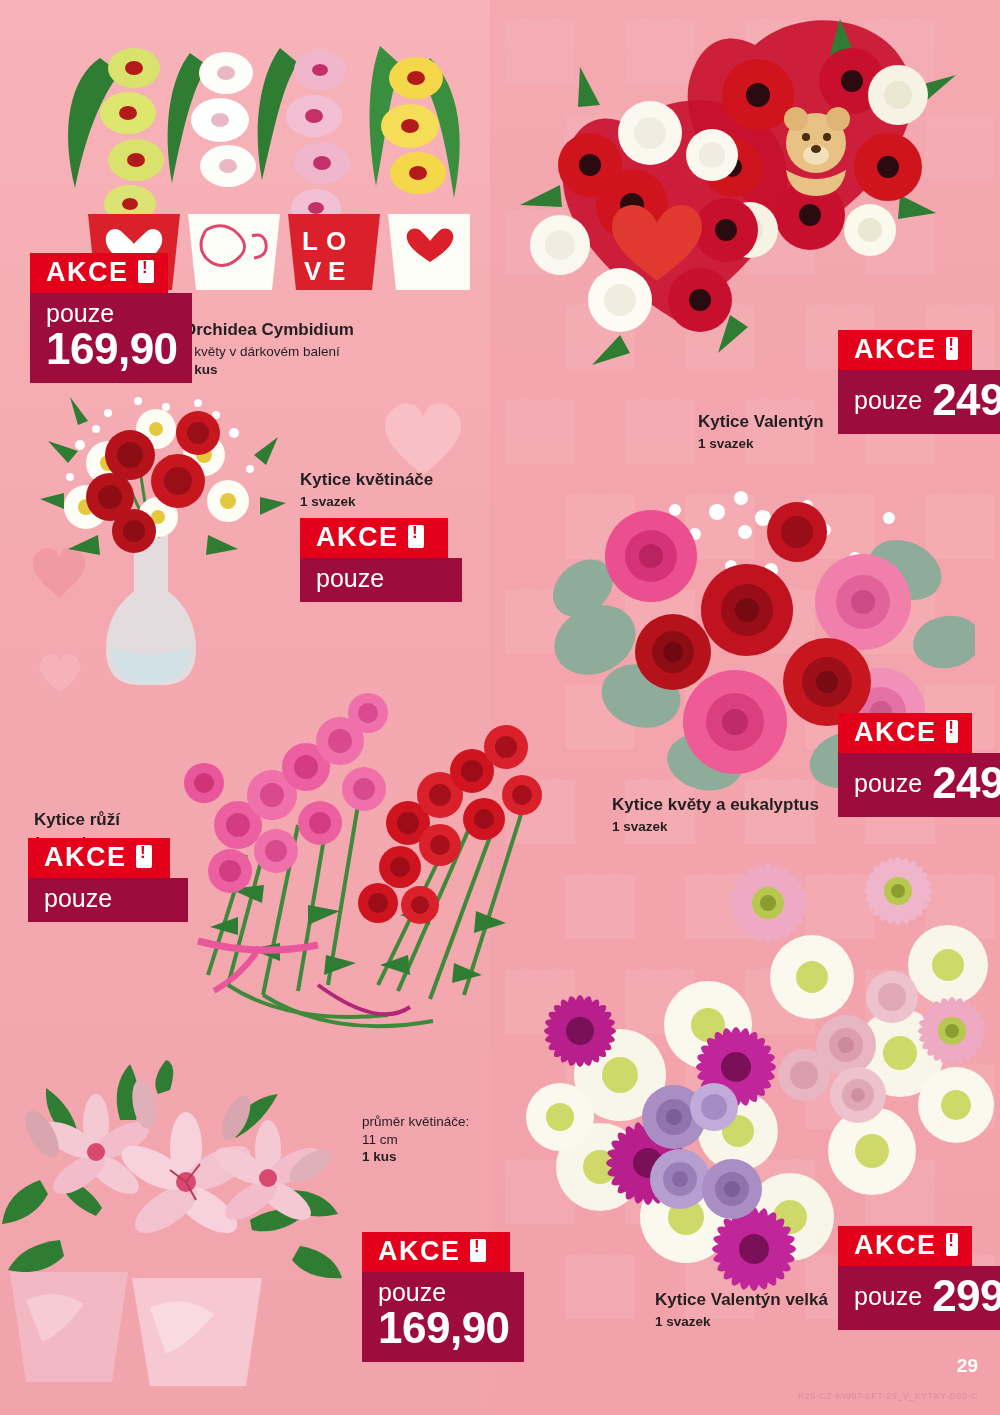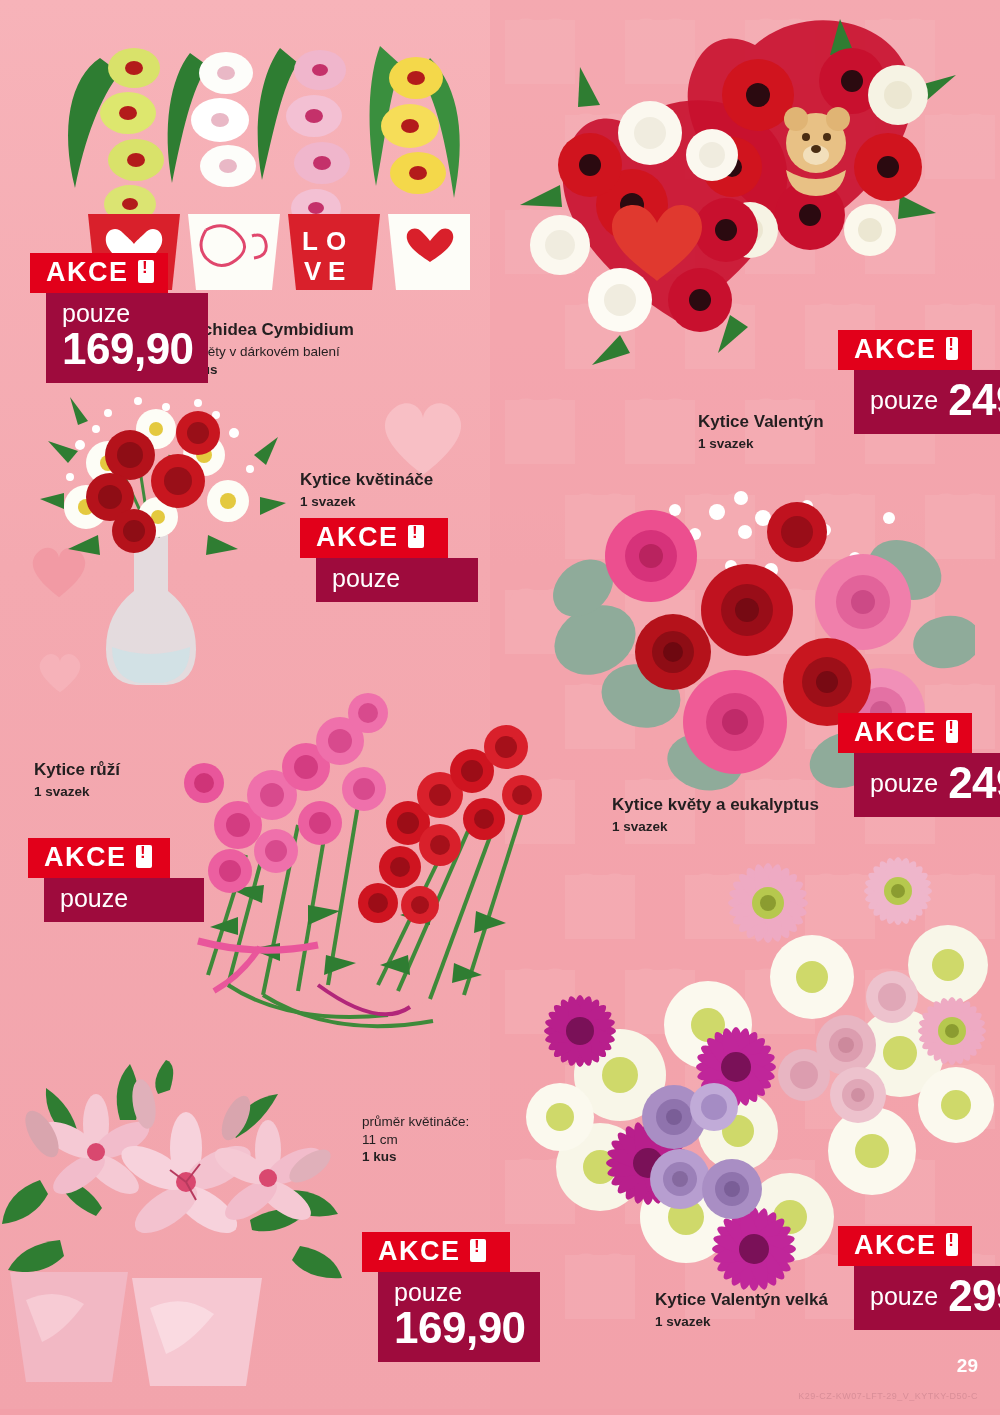--- a/index.html
+++ b/index.html
@@ -80,21 +80,20 @@
     text-align: center;
     line-height: 16px;
     border-radius: 2px;
     position: relative;
     top: -1px;
   }
   .tag .body {
     background: #9e0b3d;
     color: #fff;
     padding: 7px 16px 11px 16px;
-    margin-left: 16px;
   }
   .tag .pouze {
     font-size: 25px;
     line-height: 1.05;
     font-weight: normal;
   }
   .tag .price {
     font-size: 44px;
     font-weight: bold;
     line-height: 1.05;
@@ -636,21 +635,21 @@
     </g>
 
     <g stroke="#3e8a3a" stroke-width="4" fill="none">
       <path d="M60 330 q60 40 160 30"></path>
         <path d="M95 340 q70 44 170 26"></path>
     </g>
     <path d="M150 330 q60 44 92 22" stroke="#b2267a" stroke-width="4" fill="none"></path>
   </svg>
 </div>
 
-<div class="caption" style="left:34px;top:760px;width:170px;">
+<div class="caption" style="left:34px;top:810px;width:170px;">
   <div class="name">Kytice růží</div>
   <div class="desc" style="font-weight:bold">1 svazek</div>
 </div>
 
 <div class="tag" style="left:28px;top:838px;">
   <div class="akce" style="width:112px;">
     <span>AKCE</span>
     <span class="bang">!</span>
   </div>
   <div class="body" style="width:128px;">

